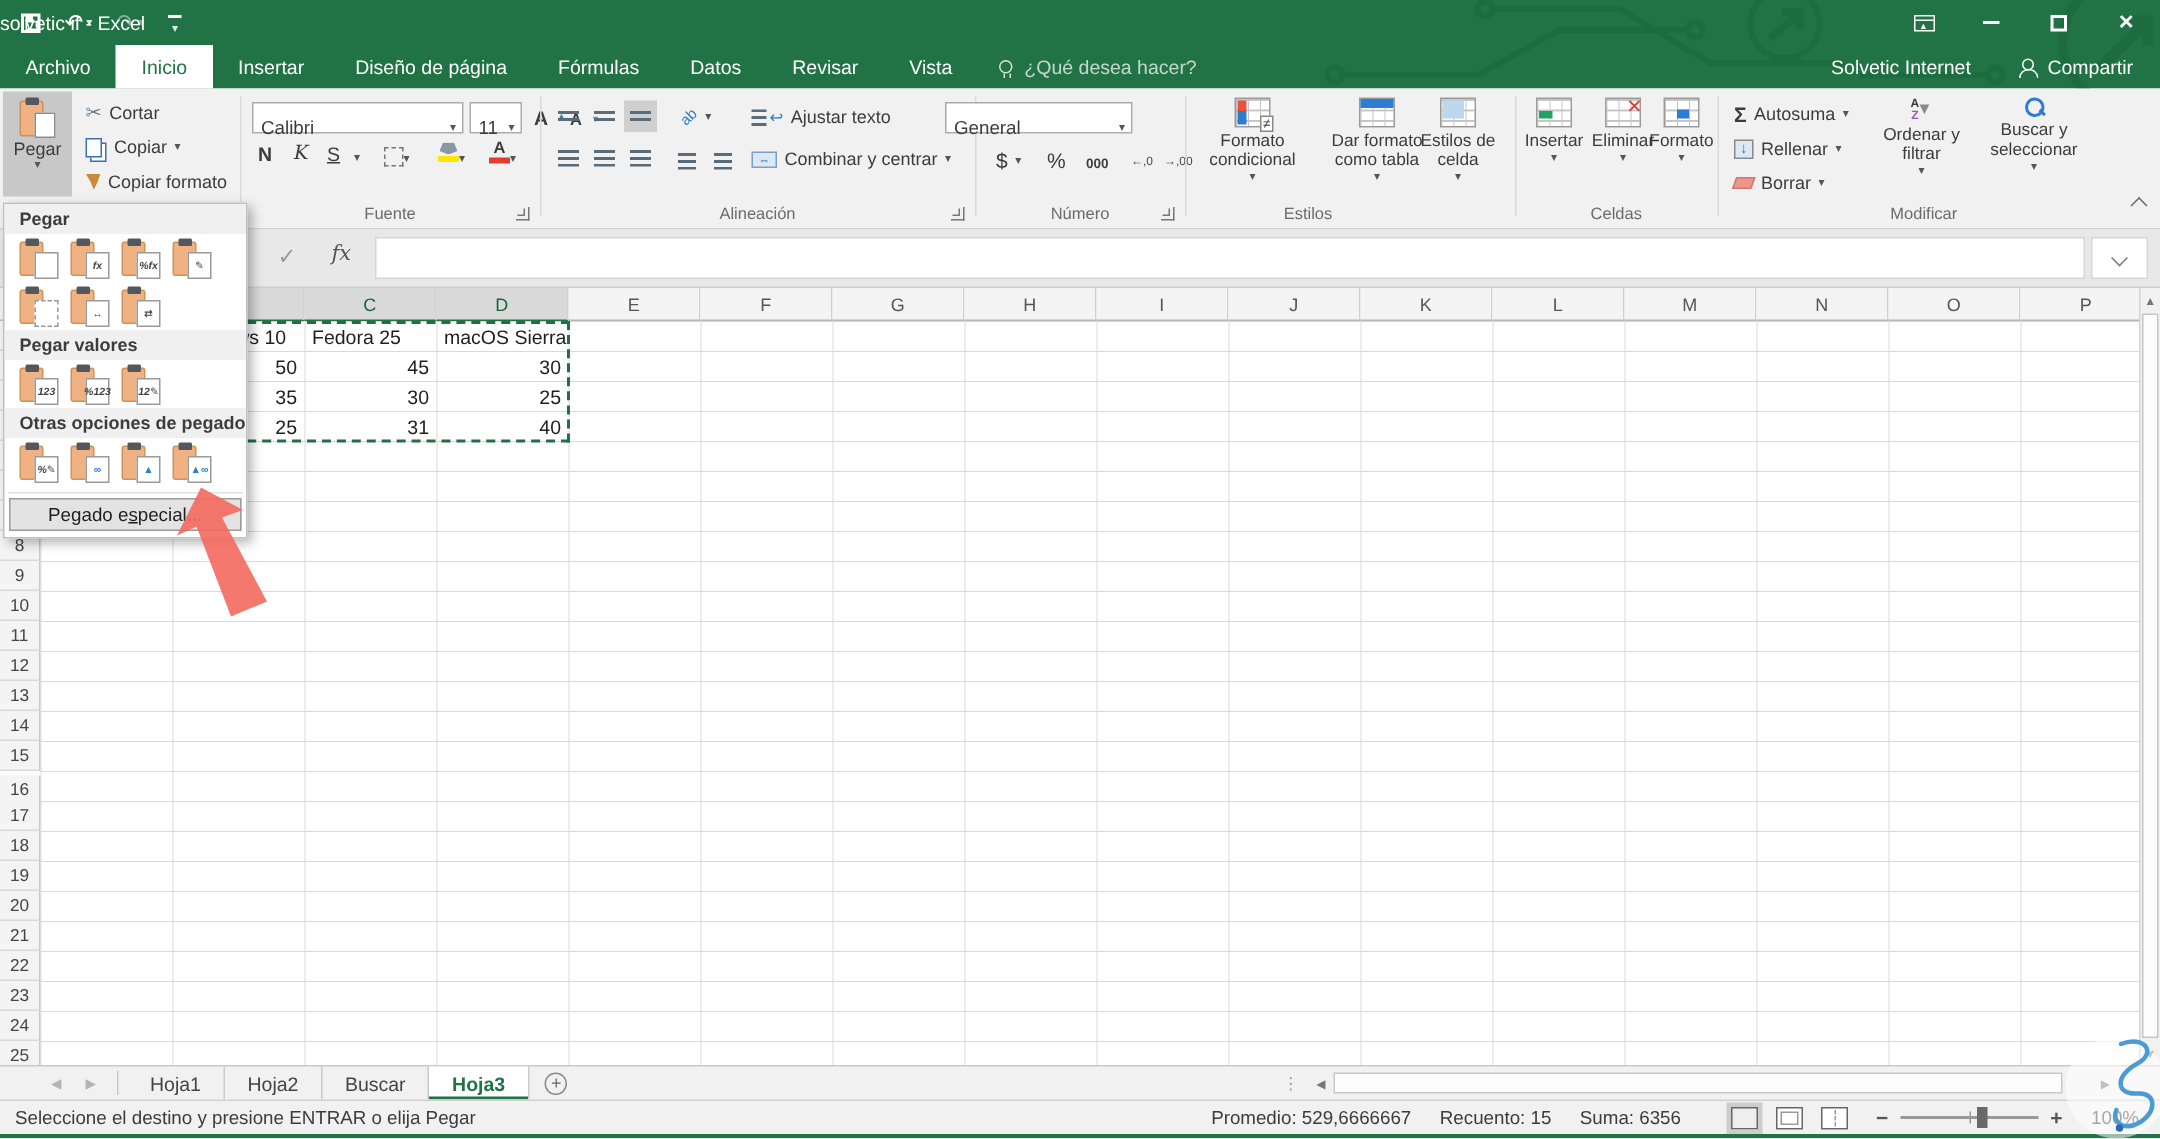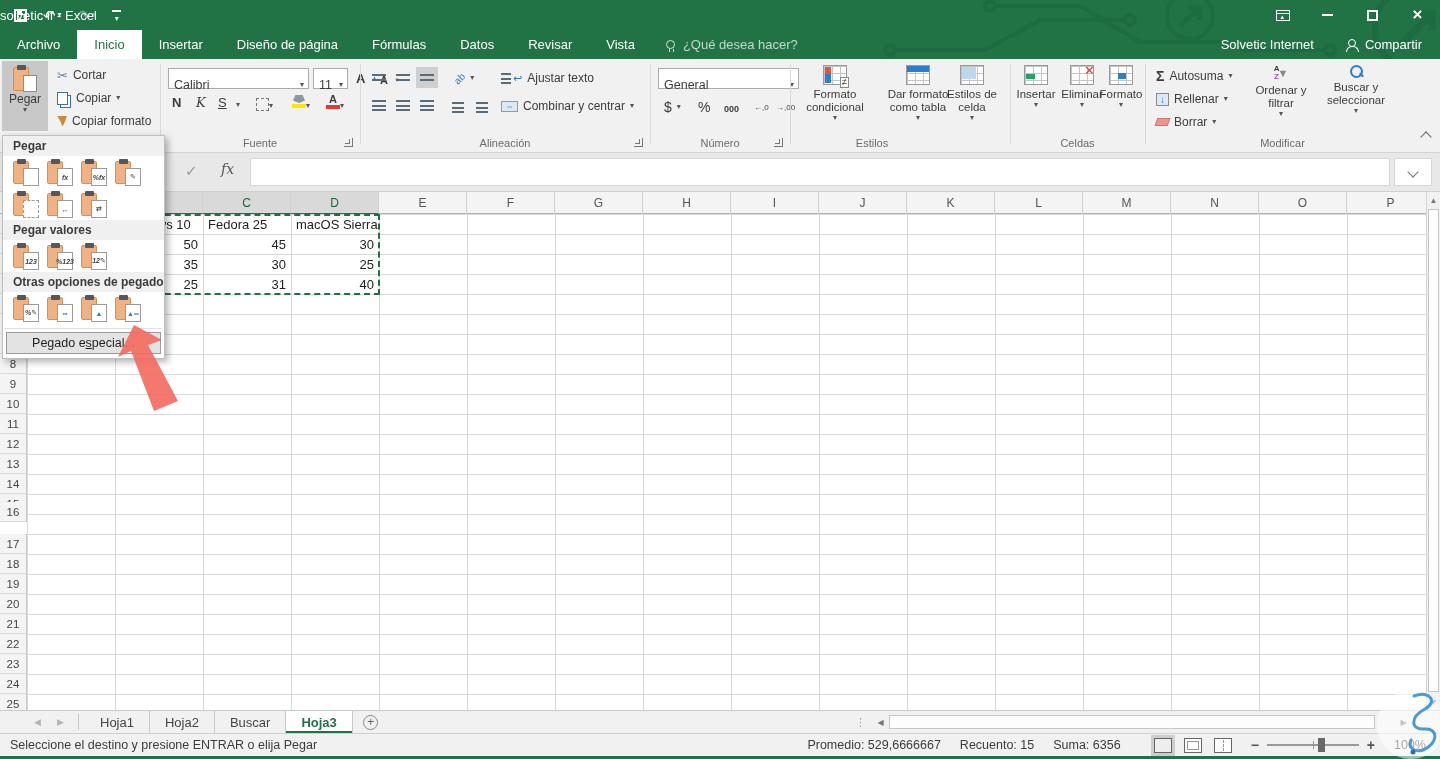--- a/index.html
+++ b/index.html
@@ -383,21 +383,21 @@
       <span class="ico-mergebox">
           <span>⇔</span>
         </span>
       <span>Combinar y centrar</span>
       <span class="arrow">▾</span>
     </div>
     <div class="glabel" style="left:360px;width:290px">Alineación</div>
     <div class="launcher" style="left:634px"></div>
     <div class="gsep" style="left:650px"></div>
 
-    <div class="combo" style="left:658px;top:9px;width:141px">
+    <div class="combo" style="left:630px;top:9px;width:125px">
       <span>General</span>
       <span class="arrow">▾</span>
     </div>
     <div class="smallbtn" style="left:660px;top:37px;font-size:14px">
         <span>$</span>
         <span class="arrow">▾</span>
       </div>
     <div class="smallbtn" style="left:694px;top:37px;font-size:14px">
         <span>%</span>
       </div>
@@ -520,21 +520,21 @@
         <div class="rhcell" style="top: 122px;">6</div>
         <div class="rhcell" style="top: 142px;">7</div>
         <div class="rhcell" style="top: 162px;">8</div>
         <div class="rhcell" style="top: 182px;">9</div>
         <div class="rhcell" style="top: 202px;">10</div>
         <div class="rhcell" style="top: 222px;">11</div>
         <div class="rhcell" style="top: 242px;">12</div>
         <div class="rhcell" style="top: 262px;">13</div>
         <div class="rhcell" style="top: 282px;">14</div>
         <div class="rhcell" style="top: 302px;">15</div>
-        <div class="rhcell" style="top: 310px;">16</div>
+        <div class="rhcell" style="top: 325px;">16</div>
         <div class="rhcell" style="top: 342px;">17</div>
         <div class="rhcell" style="top: 362px;">18</div>
         <div class="rhcell" style="top: 382px;">19</div>
         <div class="rhcell" style="top: 402px;">20</div>
         <div class="rhcell" style="top: 422px;">21</div>
         <div class="rhcell" style="top: 442px;">22</div>
         <div class="rhcell" style="top: 462px;">23</div>
         <div class="rhcell" style="top: 482px;">24</div>
         <div class="rhcell" style="top: 502px;">25</div>
       </div>

